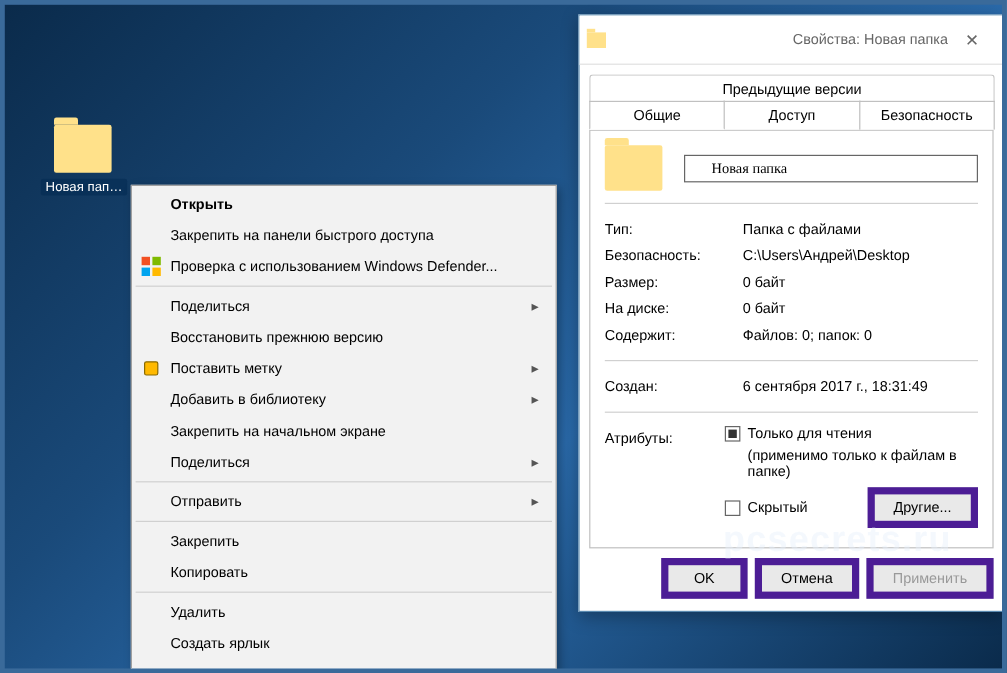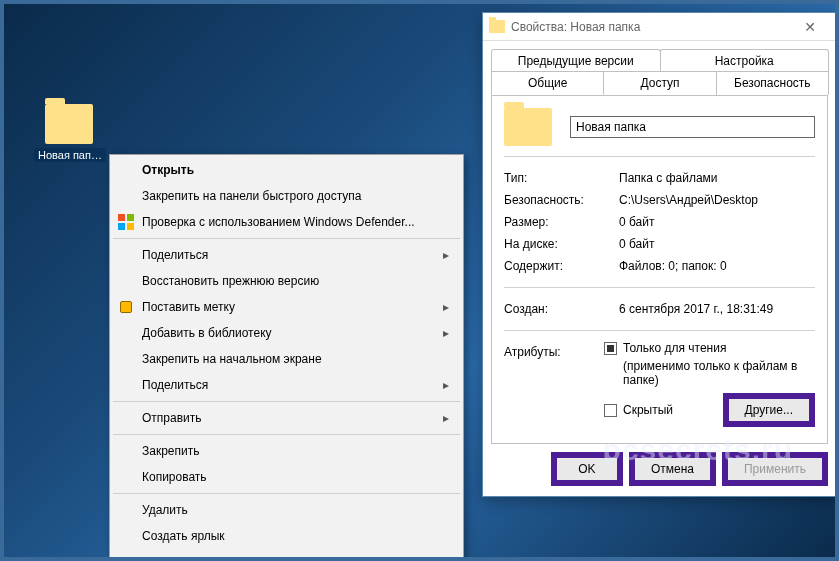--- a/index.html
+++ b/index.html
@@ -93,26 +93,27 @@
 .dialog {
   position: absolute;
   left: 478px;
   top: 8px;
   width: 355px;
   background: #fff;
   border: 1px solid #5a8ab0;
   box-shadow: 0 4px 14px rgba(0,0,0,0.3);
 }
 .titlebar {
-  height: 28px;
+  height: 41px;
   background: #fff;
   display: flex;
   align-items: center;
   padding: 0 6px;
   border-bottom: 1px solid #e0e0e0;
+  text-align: right;
 }
 .titlebar .folder-sm {
   width: 16px; height: 13px;
   background: #ffe18a;
   position: relative;
   margin-right: 6px;
 }
 .titlebar .folder-sm::before {
   content:"";position:absolute;top:-3px;left:0;width:7px;height:3px;background:#ffe18a;
 }
@@ -167,22 +168,22 @@
   position: relative;
   margin-right: 18px;
   border-radius: 2px;
 }
 .folder-big::before {
   content:"";position:absolute;top:-6px;left:0;width:20px;height:6px;background:#ffe18a;border-radius:2px 2px 0 0;
 }
 .name-input {
   flex: 1;
   border: 1px solid #666;
-  padding: 3px 5px;
-  font-family: Liberation Sans, sans-serif;
+  padding: 3px 22px;
+  font-family: Liberation Serif, serif;
   font-size: 12px;
 }
 .hr { height:1px; background:#d0d0d0; margin: 10px 0; }
 .kv {
   display: flex;
   padding: 4px 0;
   gap: 15px;
 }
 .kv .k { width: 100px; }
 .kv .v { flex: 1; }
@@ -308,21 +309,20 @@
 
 <div class="dialog">
   <div class="titlebar">
     <span class="folder-sm"></span>
     <span class="title">Свойства: Новая папка</span>
     <span class="close">✕</span>
   </div>
   <div class="tabs">
     <div class="tab-row back">
       <div class="tab">Предыдущие версии</div>
-      <div class="tab">Настройка</div>
     </div>
     <div class="tab-row front">
       <div class="tab active">Общие</div>
       <div class="tab">Доступ</div>
       <div class="tab">Безопасность</div>
     </div>
   </div>
   <div class="content">
     <div class="folder-row">
       <div class="folder-big"></div>

